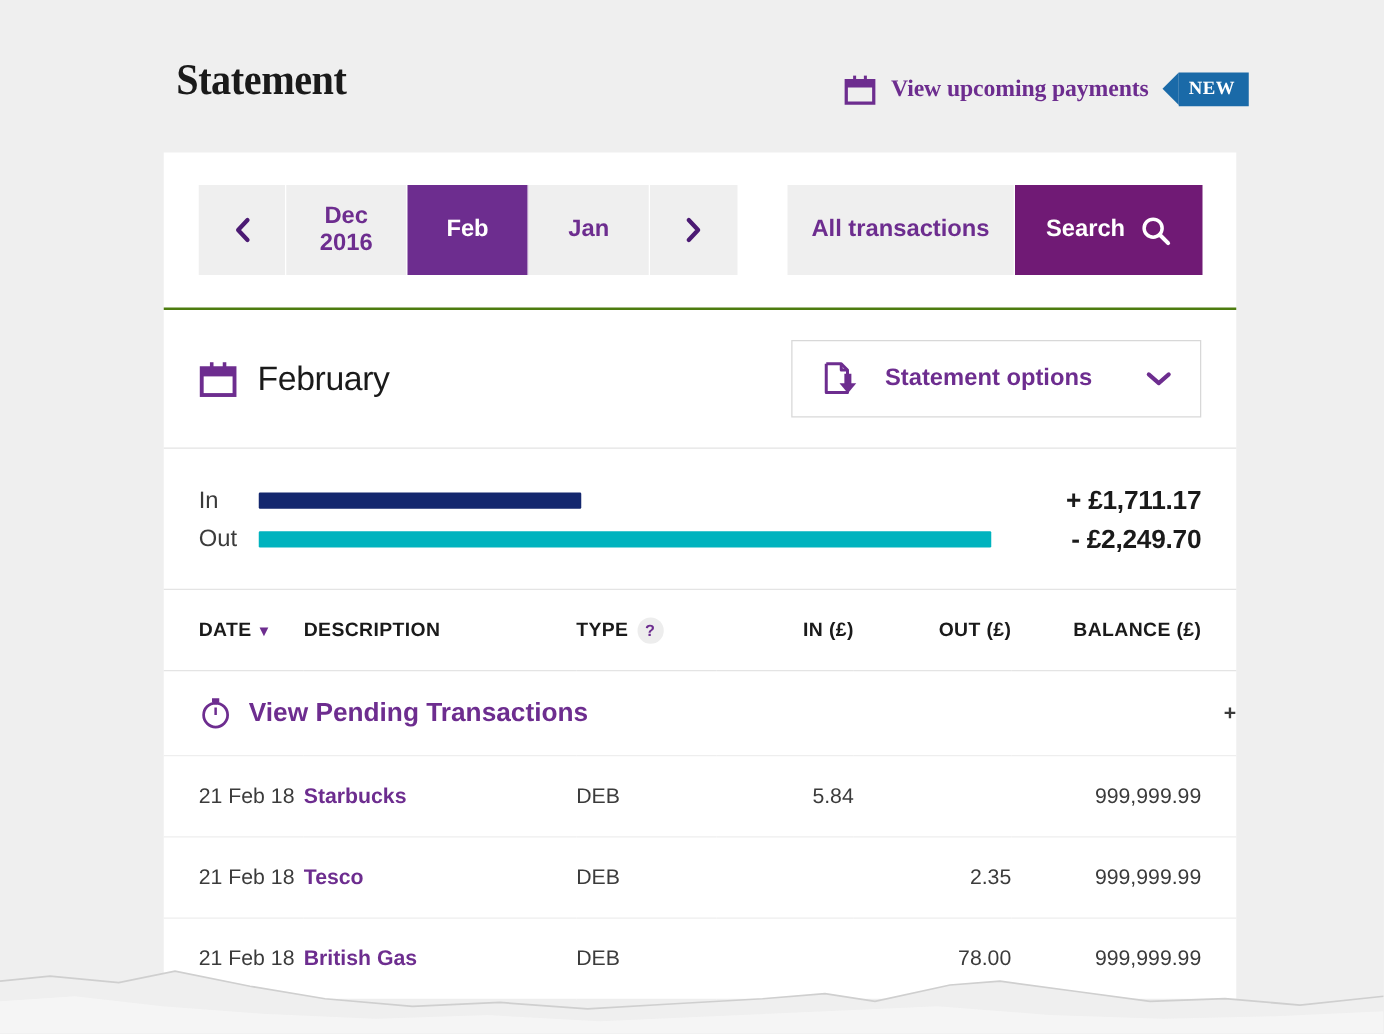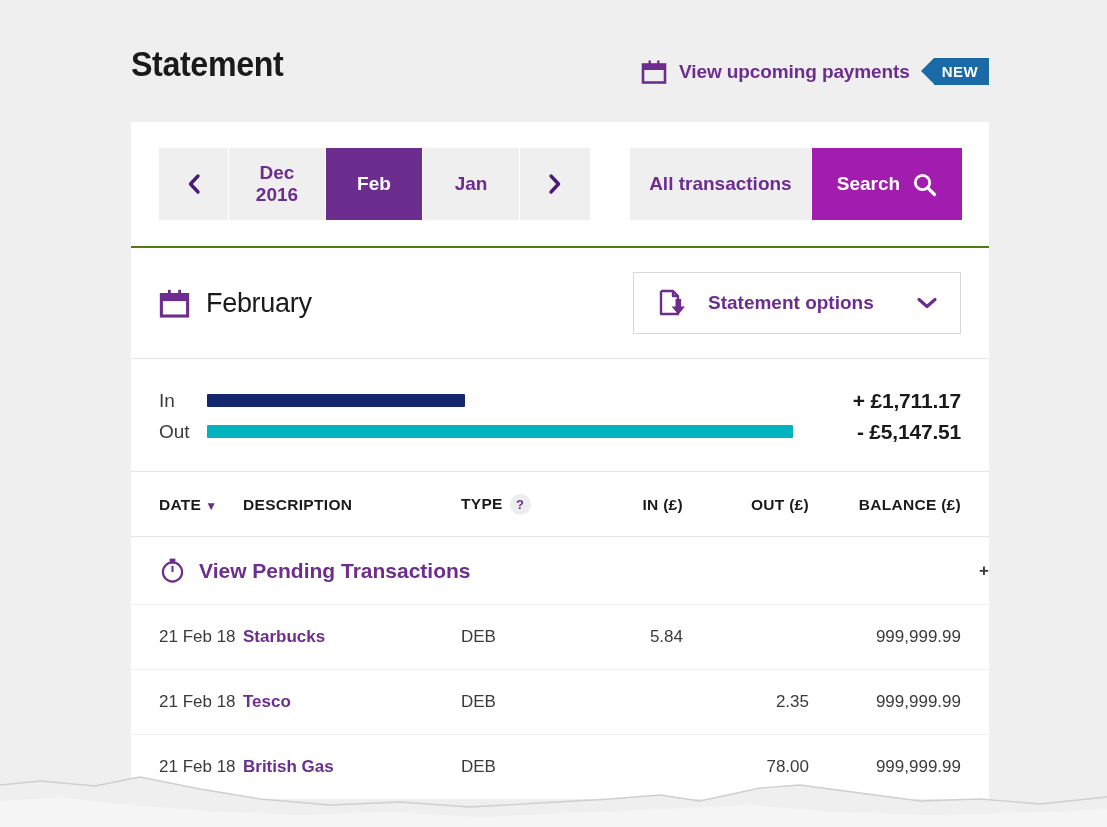--- a/index.html
+++ b/index.html
@@ -6,22 +6,22 @@
   html, body {
     width: 1107px; height: 827px;
     background: #efefef;
     font-family: "Liberation Sans", sans-serif;
     overflow: hidden;
   }
   .page { position: relative; width: 1107px; height: 827px; }
 
   
   .page-header {
-    position: absolute; left: 131px; top: 44px;
-    width: 858px; height: 62px;
+    position: absolute; left: 141px; top: 44px;
+    width: 858px; height: 62px; font-family: Liberation Serif, serif;
   }
   .page-title {
     position: absolute; left: 0; top: 0;
     font-size: 35px; font-weight: bold;
     color: #1a1a1a; letter-spacing: -0.4px;
     transform: scaleX(0.92); transform-origin: left center;
   }
   .upcoming-wrap {
     position: absolute; right: 0; top: 14px;
     display: flex; align-items: center; gap: 11px;
@@ -67,21 +67,21 @@
     line-height: 1.15; text-align: center;
     border-right: 1px solid #ffffff;
   }
   .seg-arrow { width: 70px; font-size: 23px; }
   .seg-month { width: 97px; }
   .seg-month.two-line { flex-direction: column; }
   .seg-btn.active { background: #6d2d8f; color: #ffffff; }
   .seg-btn.last { border-right: none; }
   .seg-all { width: 196px; margin-left: 40px; }
   .seg-search {
-    width: 162px; background: #a21caf; color: #fff;
+    width: 162px; background: #701a75; color: #fff;
     gap: 12px; margin-left: 0;
   }
 
   
   .month-row {
     display: flex; align-items: center; justify-content: space-between;
     padding: 24px 28px 24px 28px;
     border-bottom: 1px solid #e4e4e4;
   }
   .month-title {
@@ -273,21 +273,21 @@
         <span class="sum-track">
           <span class="sum-bar in" id="bar-in" style="width: 44%; background: rgb(20, 39, 110);"></span>
         </span>
         <span class="sum-amt">+ £1,711.17</span>
       </div>
       <div class="sum-row">
         <span class="sum-label">Out</span>
         <span class="sum-track">
           <span class="sum-bar out" id="bar-out" style="width: 100%; background: rgb(0, 179, 190);"></span>
         </span>
-        <span class="sum-amt">- £5,147.51</span>
+        <span class="sum-amt">- £2,249.70</span>
       </div>
     </div>
 
     <table class="tbl">
       <thead>
         <tr>
           <th class="c-date"><span>DATE</span><span class="sort-caret">▼</span></th>
           <th class="c-desc">DESCRIPTION</th>
           <th class="c-type"><span>TYPE</span><span class="help-dot">?</span></th>
           <th class="c-in">IN (£)</th>

